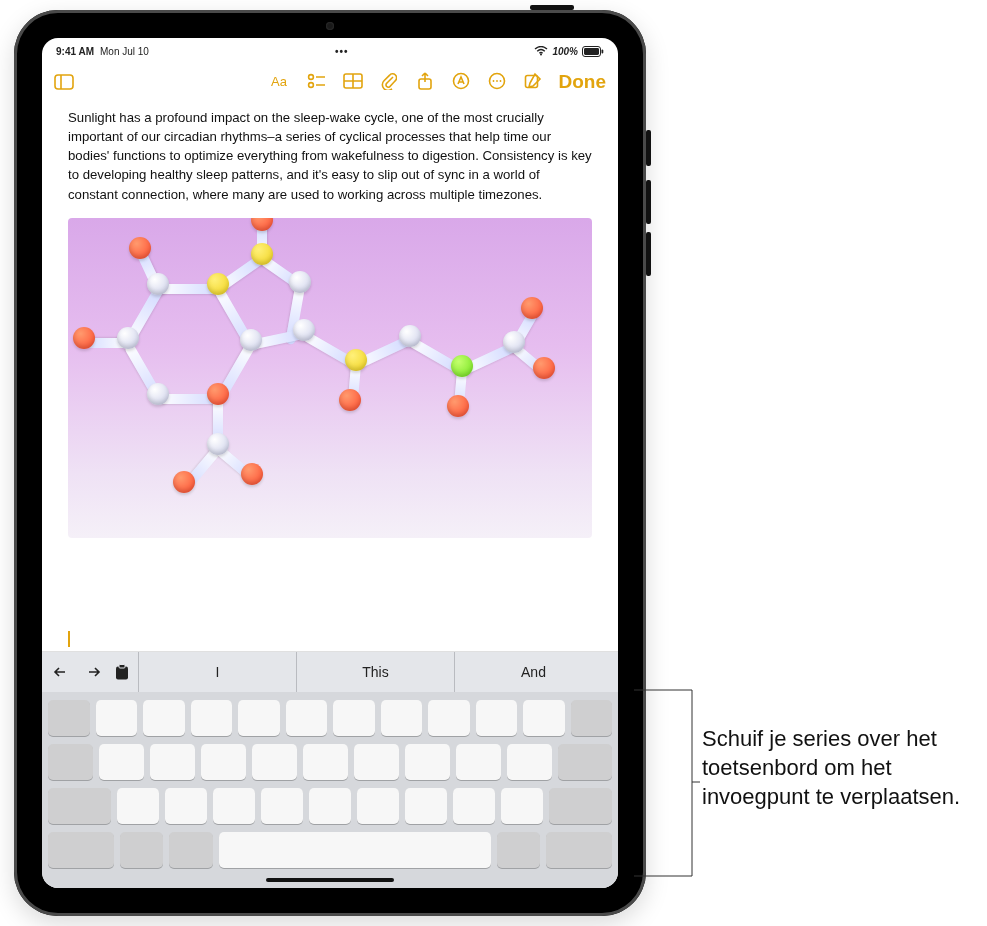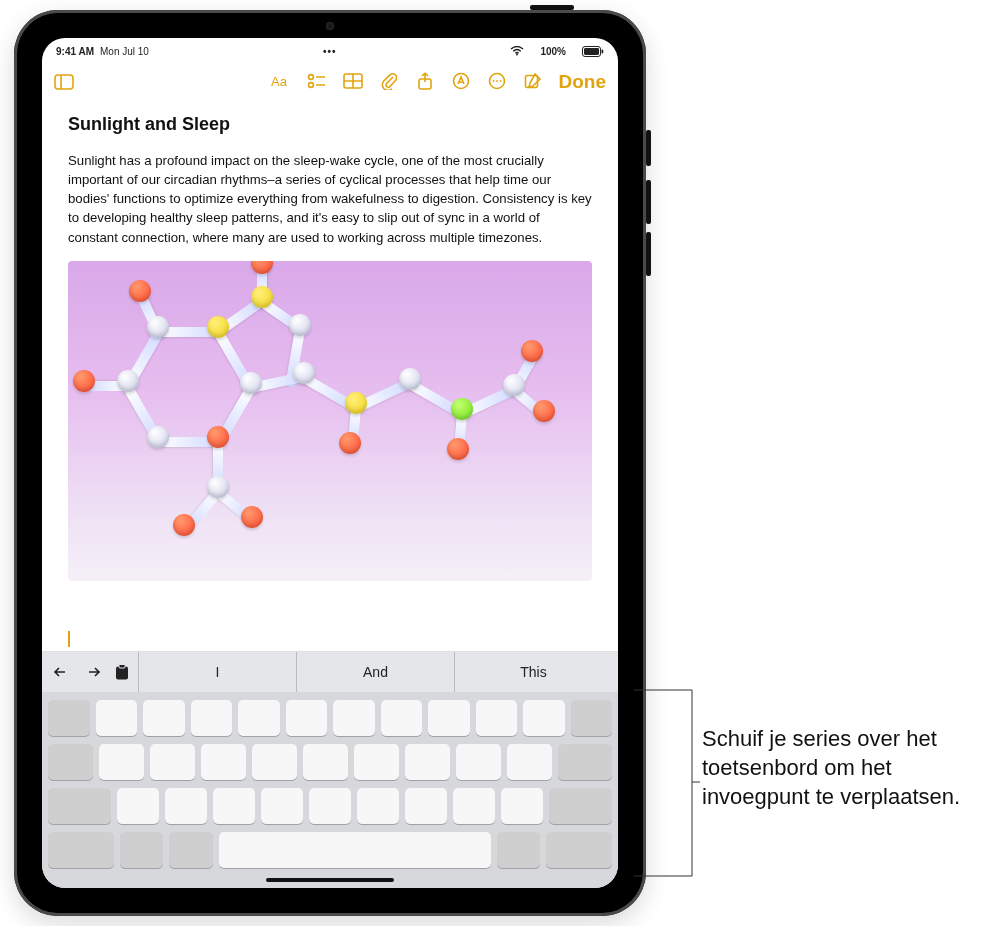--- a/index.html
+++ b/index.html
@@ -25,21 +25,21 @@
   
   .ipad {
     position:absolute; top:10px; left:14px;
     width:var(--ipad-w); height:var(--ipad-h);
     border-radius:44px;
     background:#000;
     box-shadow: inset 0 0 0 3px #4a4a4a, 0 8px 24px rgba(0,0,0,.15);
   }
   .screen {
     position:absolute; inset:var(--bezel);
-    border-radius:23px;
+    border-radius:16px;
     background:#fff; overflow:hidden;
   }
   .camera {
     position:absolute; top:12px; left:50%; transform:translateX(-50%);
     width:8px; height:8px; border-radius:50%; background:#1a1a1a;
     box-shadow: inset 0 0 2px #444;
   }
   
   .side-btn { position:absolute; background:#111; border-radius:2px; }
   .side-top { right:-5px; top:120px; width:5px; height:36px; }
@@ -47,21 +47,21 @@
   .side-vol2 { right:-5px; top:222px; width:5px; height:44px; }
   .top-btn  { top:-5px; right:72px; height:5px; width:44px; }
 
   
   .status {
     height:22px; display:flex; align-items:center;
     justify-content:space-between; padding:2px 14px 0 14px;
     font-size:10px; font-weight:600; color:#222;
   }
   .status .left  { display:flex; gap:6px; align-items:center; }
-  .status .right { display:flex; gap:16px; align-items:center; }
+  .status .right { display:flex; gap:4px; align-items:center;font-style:italic; }
   .status .date { font-weight:500; }
   .wifi-icon svg, .batt svg { display:block; }
   .more-dots { width:22px; text-align:center; letter-spacing:1px; font-weight:700; color:#222; }
 
   
   .toolbar {
     height:40px; display:flex; align-items:center;
     padding:0 12px;
   }
   .tb-left  { flex:0 0 auto; display:flex; gap:14px; }
@@ -255,21 +255,20 @@
                 <rect x="1.5" y="3.5" width="12" height="12" rx="2"></rect>
                 <path d="M11 2 L16 7 L9 14 L5 15 L6 11 Z"></path>
               </svg>
           </span>
           <span class="done">Done</span>
         </div>
       </div>
 
       <div class="content-area">
         <div class="note">
-          <h1>Sunlight and Sleep</h1>
           <p>Sunlight has a profound impact on the sleep-wake cycle, one of the most crucially important of our circadian rhythms–a series of cyclical processes that help time our bodies' functions to optimize everything from wakefulness to digestion. Consistency is key to developing healthy sleep patterns, and it's easy to slip out of sync in a world of constant connection, where many are used to working across multiple timezones.</p>
 
           <div class="note-image">
             <div class="molecule">
 
               <div class="bond" style="left:60px; top:120px; width:64px; transform:rotate(-60deg);"></div>
               <div class="bond" style="left:90px; top:66px;  width:64px; transform:rotate(0deg);"></div>
               <div class="bond" style="left:150px;top:66px;  width:66px; transform:rotate(60deg);"></div>
               <div class="bond" style="left:183px;top:122px; width:64px; transform:rotate(120deg);"></div>
               <div class="bond" style="left:90px; top:176px; width:64px; transform:rotate(0deg);"></div>
@@ -338,22 +337,22 @@
               </svg>
           </span>
           <span class="bar-btn">
             <svg width="16" height="17" viewBox="0 0 16 17">
                 <rect x="2" y="2.5" width="12" height="13" rx="2" fill="#222" stroke="none"></rect>
                 <rect x="5" y="0.5" width="6" height="3.5" rx="1" fill="#222" stroke="#e4e6ea" stroke-width="1"></rect>
               </svg>
           </span>
           <div class="predict">
             <div class="slot">I</div>
+            <div class="slot">This</div>
             <div class="slot">And</div>
-            <div class="slot">This</div>
           </div>
         </div>
 
         <div class="kb-rows">
           <div class="kb-row">
             <div class="key dark"></div>
             <div class="key"></div>
             <div class="key"></div>
             <div class="key"></div>
             <div class="key"></div>

